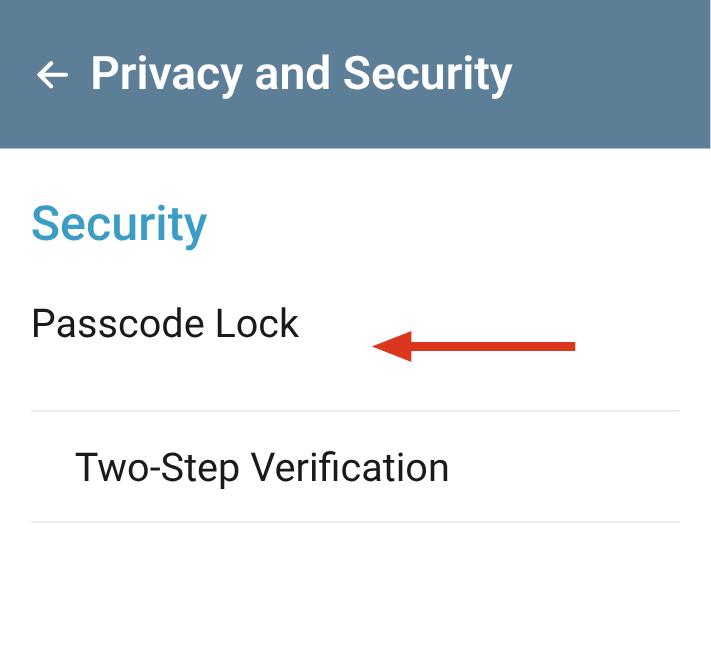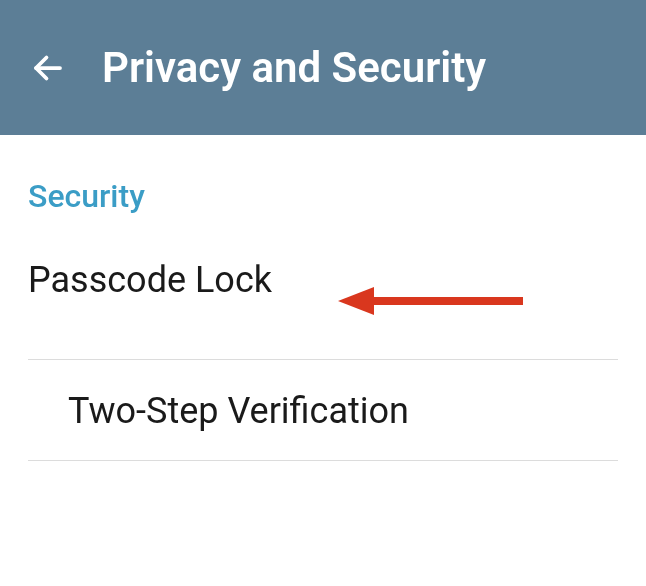--- a/index.html
+++ b/index.html
@@ -13,21 +13,21 @@
       height: 586px;
       background: #ffffff;
       position: relative;
     }
     .header {
       background: #5c7e96;
       height: 135px;
       display: flex;
       align-items: center;
       padding: 0 30px;
-      gap: 36px;
+      gap: 16px;
     }
     .back-arrow {
       color: #ffffff;
       display: flex;
       align-items: center;
       justify-content: center;
       cursor: pointer;
       flex-shrink: 0;
     }
     .back-arrow svg {
@@ -38,21 +38,21 @@
       color: #ffffff;
       font-size: 42px;
       font-weight: 600;
       white-space: nowrap;
     }
     .content {
       padding: 42px 28px 0 28px;
     }
     .section-header {
       color: #3b9dc6;
-      font-size: 32px;
+      font-size: 44px;
       font-weight: 500;
       margin-bottom: 44px;
     }
     .list-item {
       font-size: 36px;
       color: #1a1a1a;
       font-weight: 400;
       padding: 0;
       cursor: pointer;
       position: relative;

